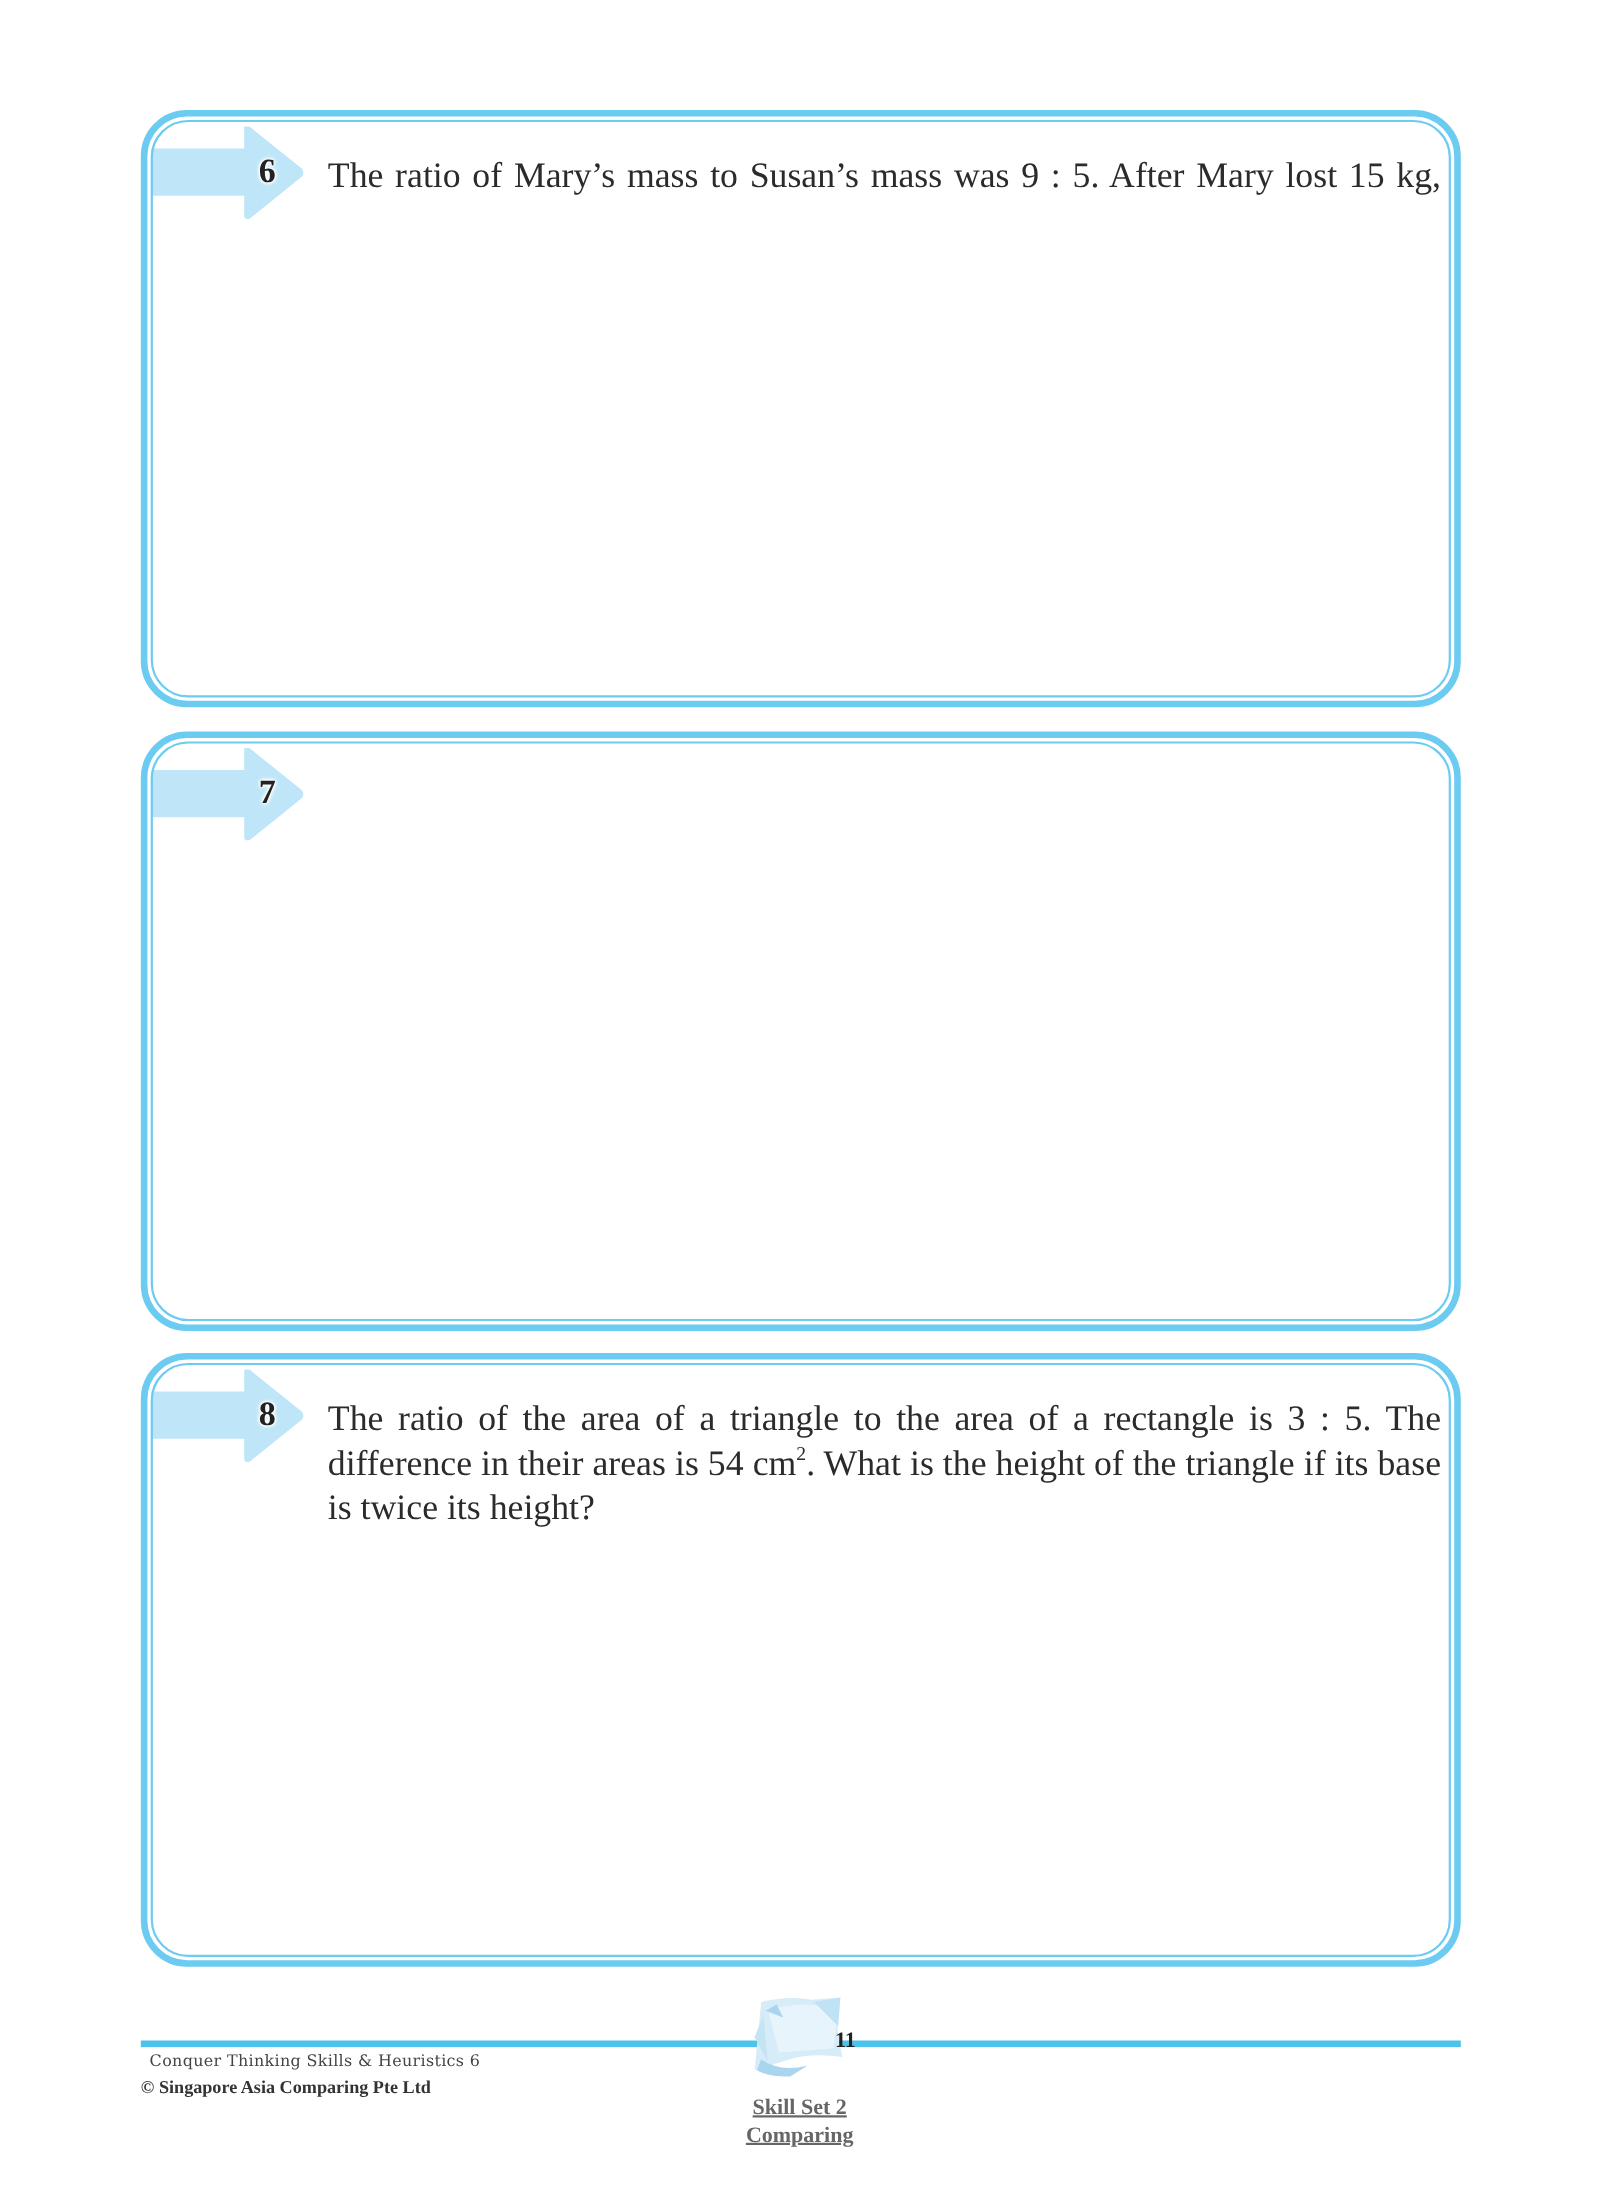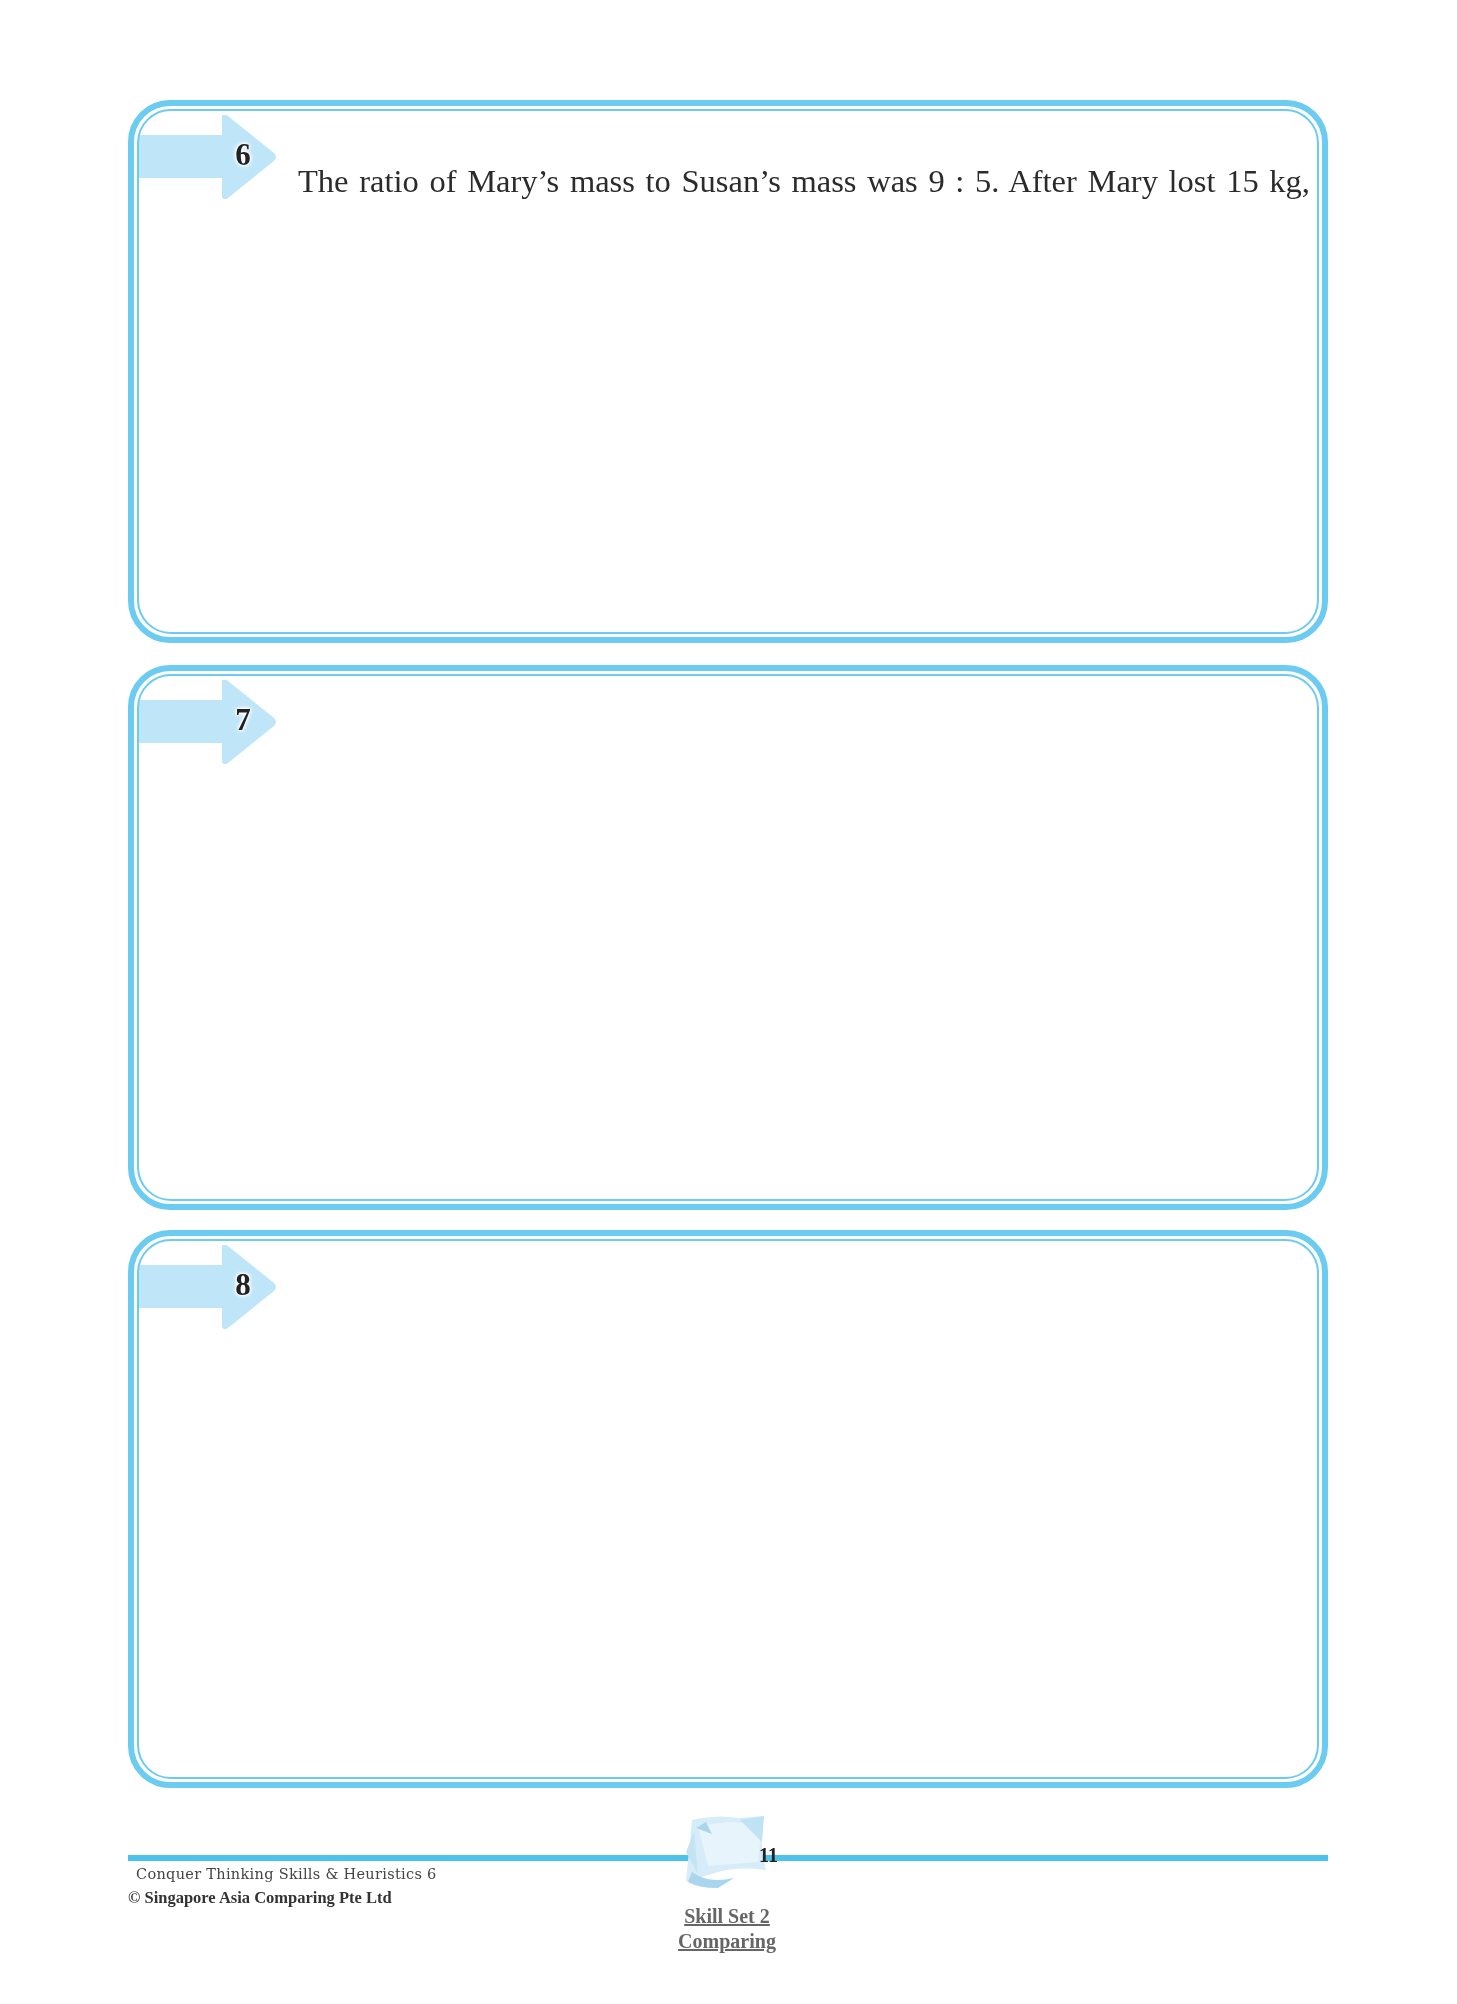--- a/index.html
+++ b/index.html
@@ -38,40 +38,41 @@
 <body>
 
 <div class="qbox" style="top:100px;height:543px;">
   <div class="arrow">
     <svg width="138" height="84" viewBox="0 0 138 84">
       <path d="M0 20 L84 20 L84 0 Q86 -2 90 1 L136 38 Q140 42 136 46 L90 83 Q86 86 84 82 L84 63 L0 63 Z" fill="#bfe6f8"></path>
     </svg>
   </div>
   <div class="qnum">6</div>
   <div class="qtext">
-    <span style="display:block;text-align:justify;text-align-last:justify;margin-top:21px;">The ratio of Mary’s mass to Susan’s mass was 9 : 5. After Mary lost 15 kg,</span>
+    <span style="display:block;text-align:justify;text-align-last:justify;">The ratio of Mary’s mass to Susan’s mass was 9 : 5. After Mary lost 15 kg,</span>
   </div>
 </div>
 
 <div class="qbox" style="top:665px;height:545px;">
   <div class="arrow">
     <svg width="138" height="84" viewBox="0 0 138 84">
       <path d="M0 20 L84 20 L84 0 Q86 -2 90 1 L136 38 Q140 42 136 46 L90 83 Q86 86 84 82 L84 63 L0 63 Z" fill="#bfe6f8"></path>
     </svg>
   </div>
   <div class="qnum">7</div>
 </div>
 
 <div class="qbox" style="top:1230px;height:558px;">
   <div class="arrow">
     <svg width="138" height="84" viewBox="0 0 138 84">
       <path d="M0 20 L84 20 L84 0 Q86 -2 90 1 L136 38 Q140 42 136 46 L90 83 Q86 86 84 82 L84 63 L0 63 Z" fill="#bfe6f8"></path>
     </svg>
   </div>
   <div class="qnum">8</div>
+  <div class="qtext"><span>The ratio of the area of a triangle to the area of a rectangle is 3 : 5. The difference in their areas is 54 cm</span><sup>2</sup><span>. What is the height of the triangle if its base is twice its height?</span></div>
 </div>
 
 <div class="footer-line"></div>
 <div class="footer-book">Conquer Thinking Skills &amp; Heuristics 6</div>
 <div class="footer-copy">© Singapore Asia Comparing Pte Ltd</div>
 
 <div class="badge">
   <svg width="100" height="76" viewBox="0 0 100 76">
     <path d="M8 70 L14 8 Q40 2 60 6 L86 4 Q80 30 88 58 Q60 54 40 60 Z" fill="#d6ecf8"></path>
     <path d="M20 14 L50 10 L84 12 L80 50 L30 54 Z" fill="#e8f4fb"></path>

